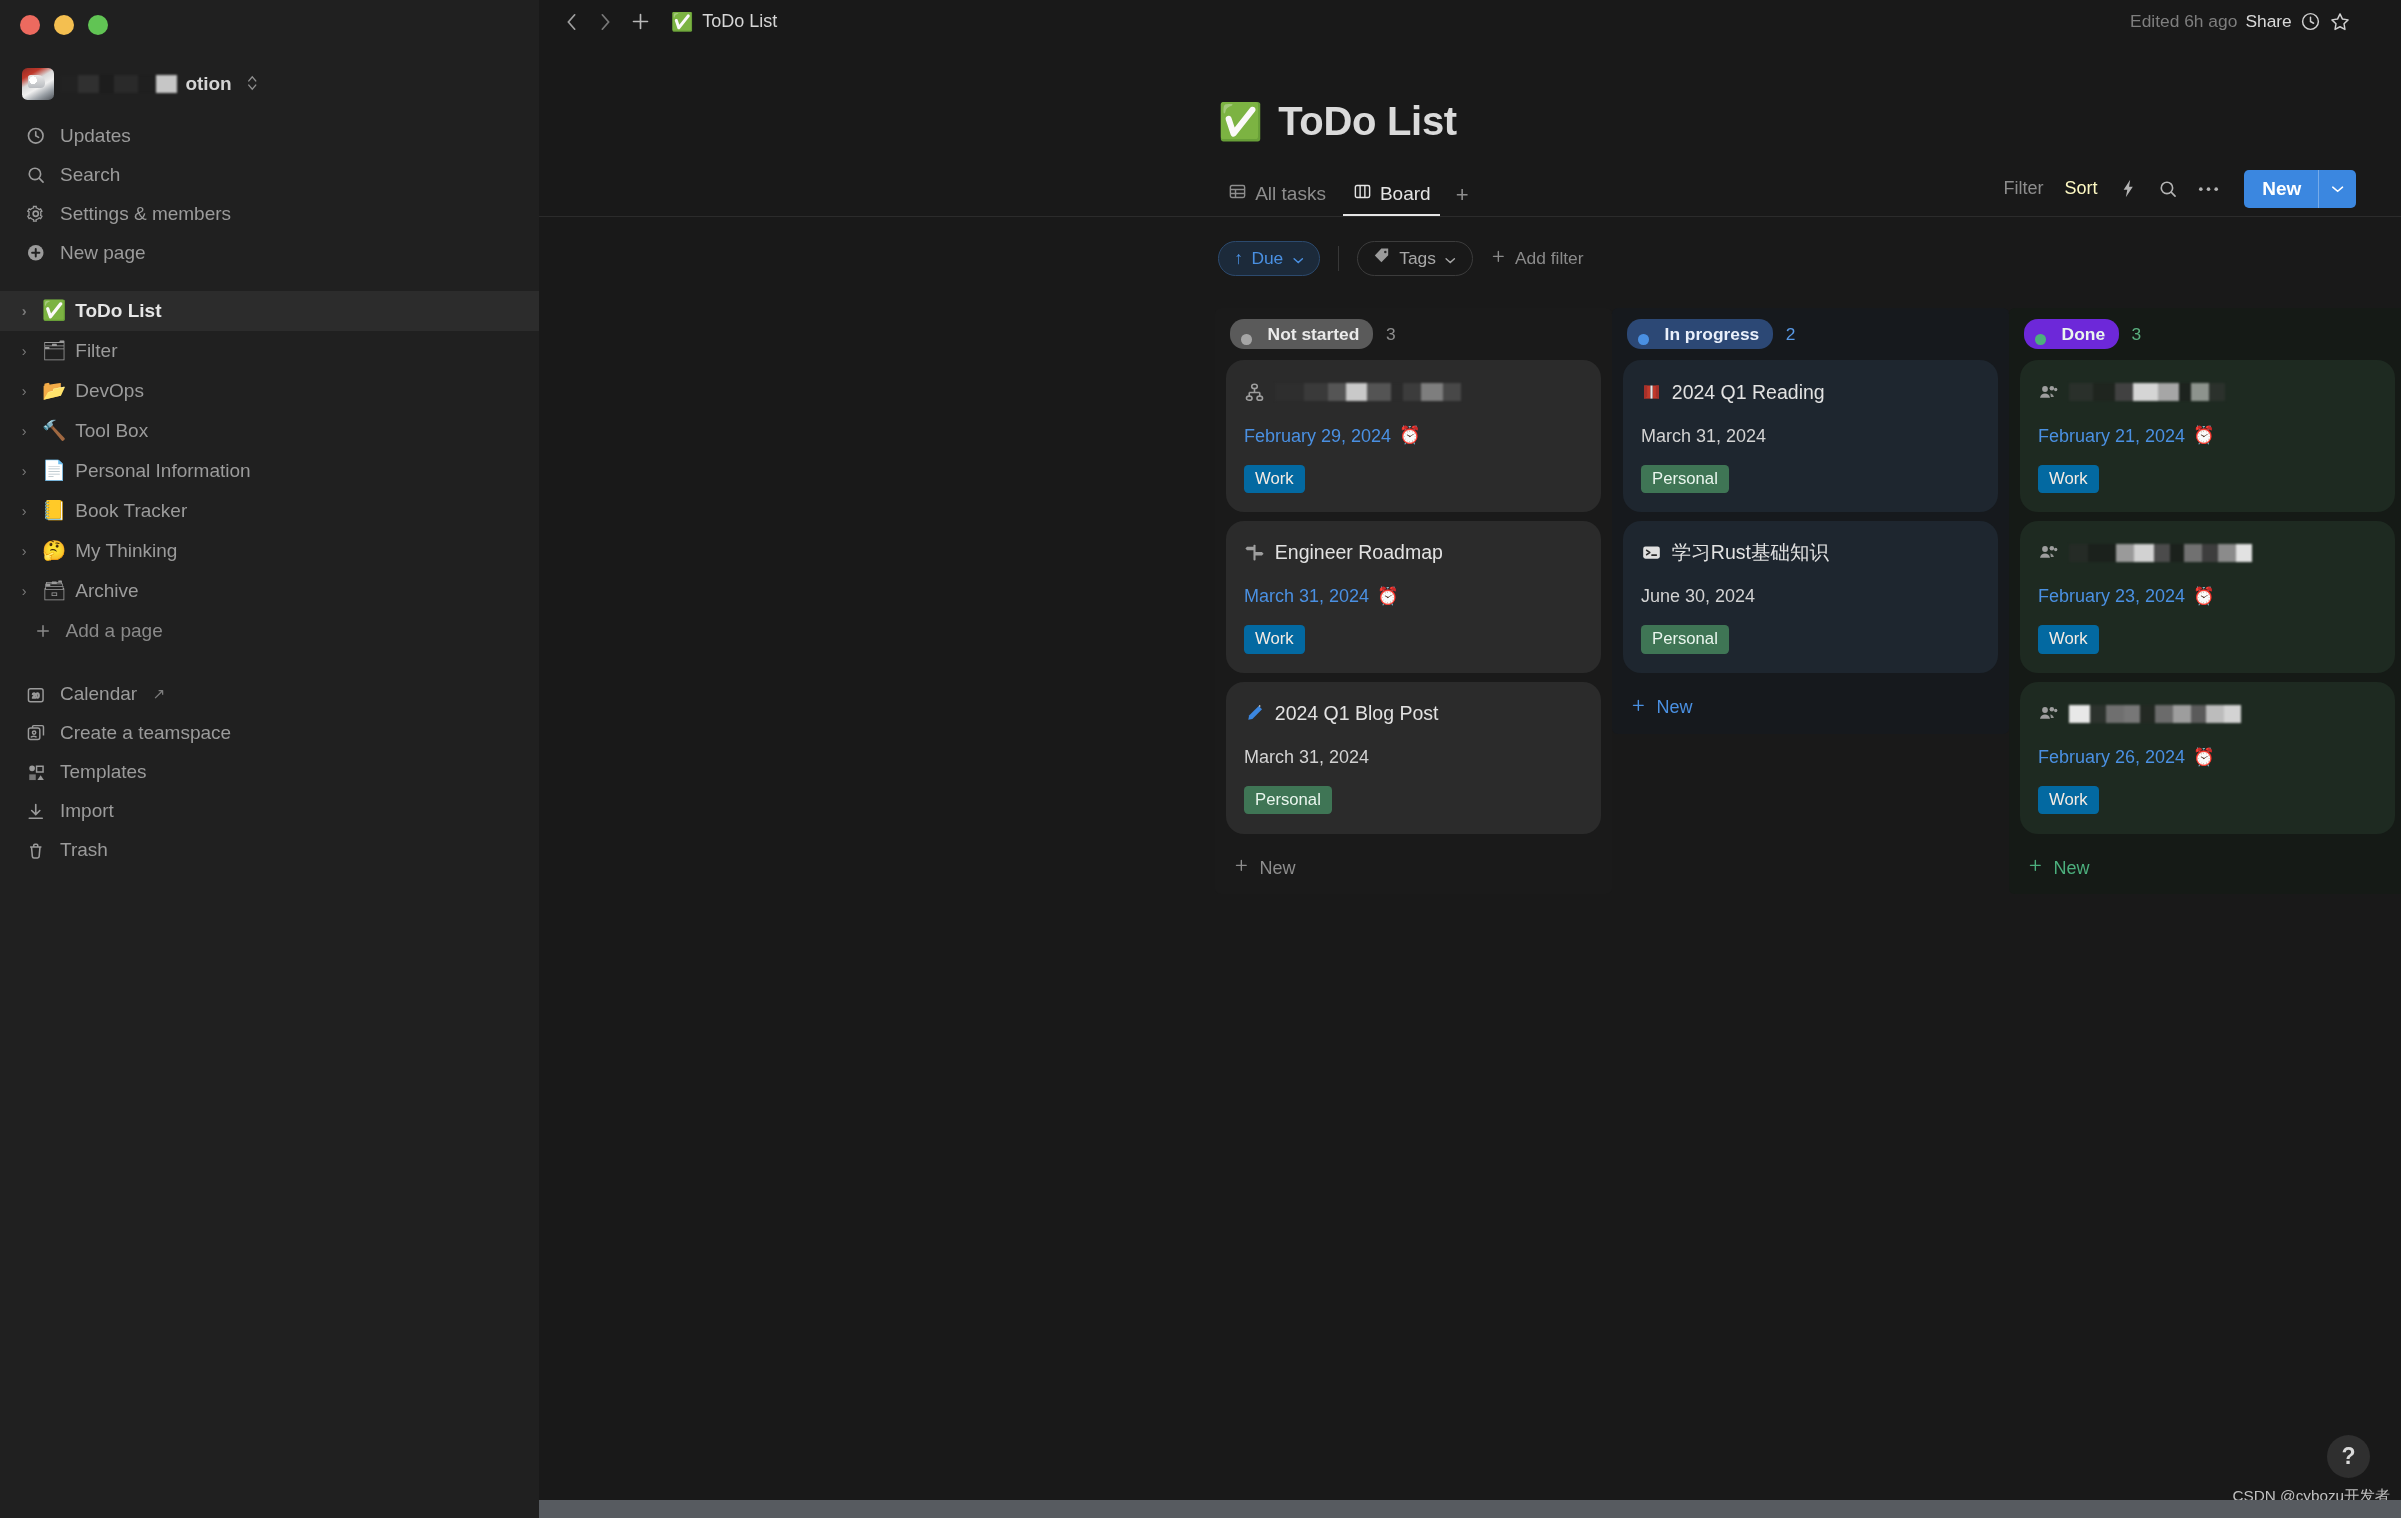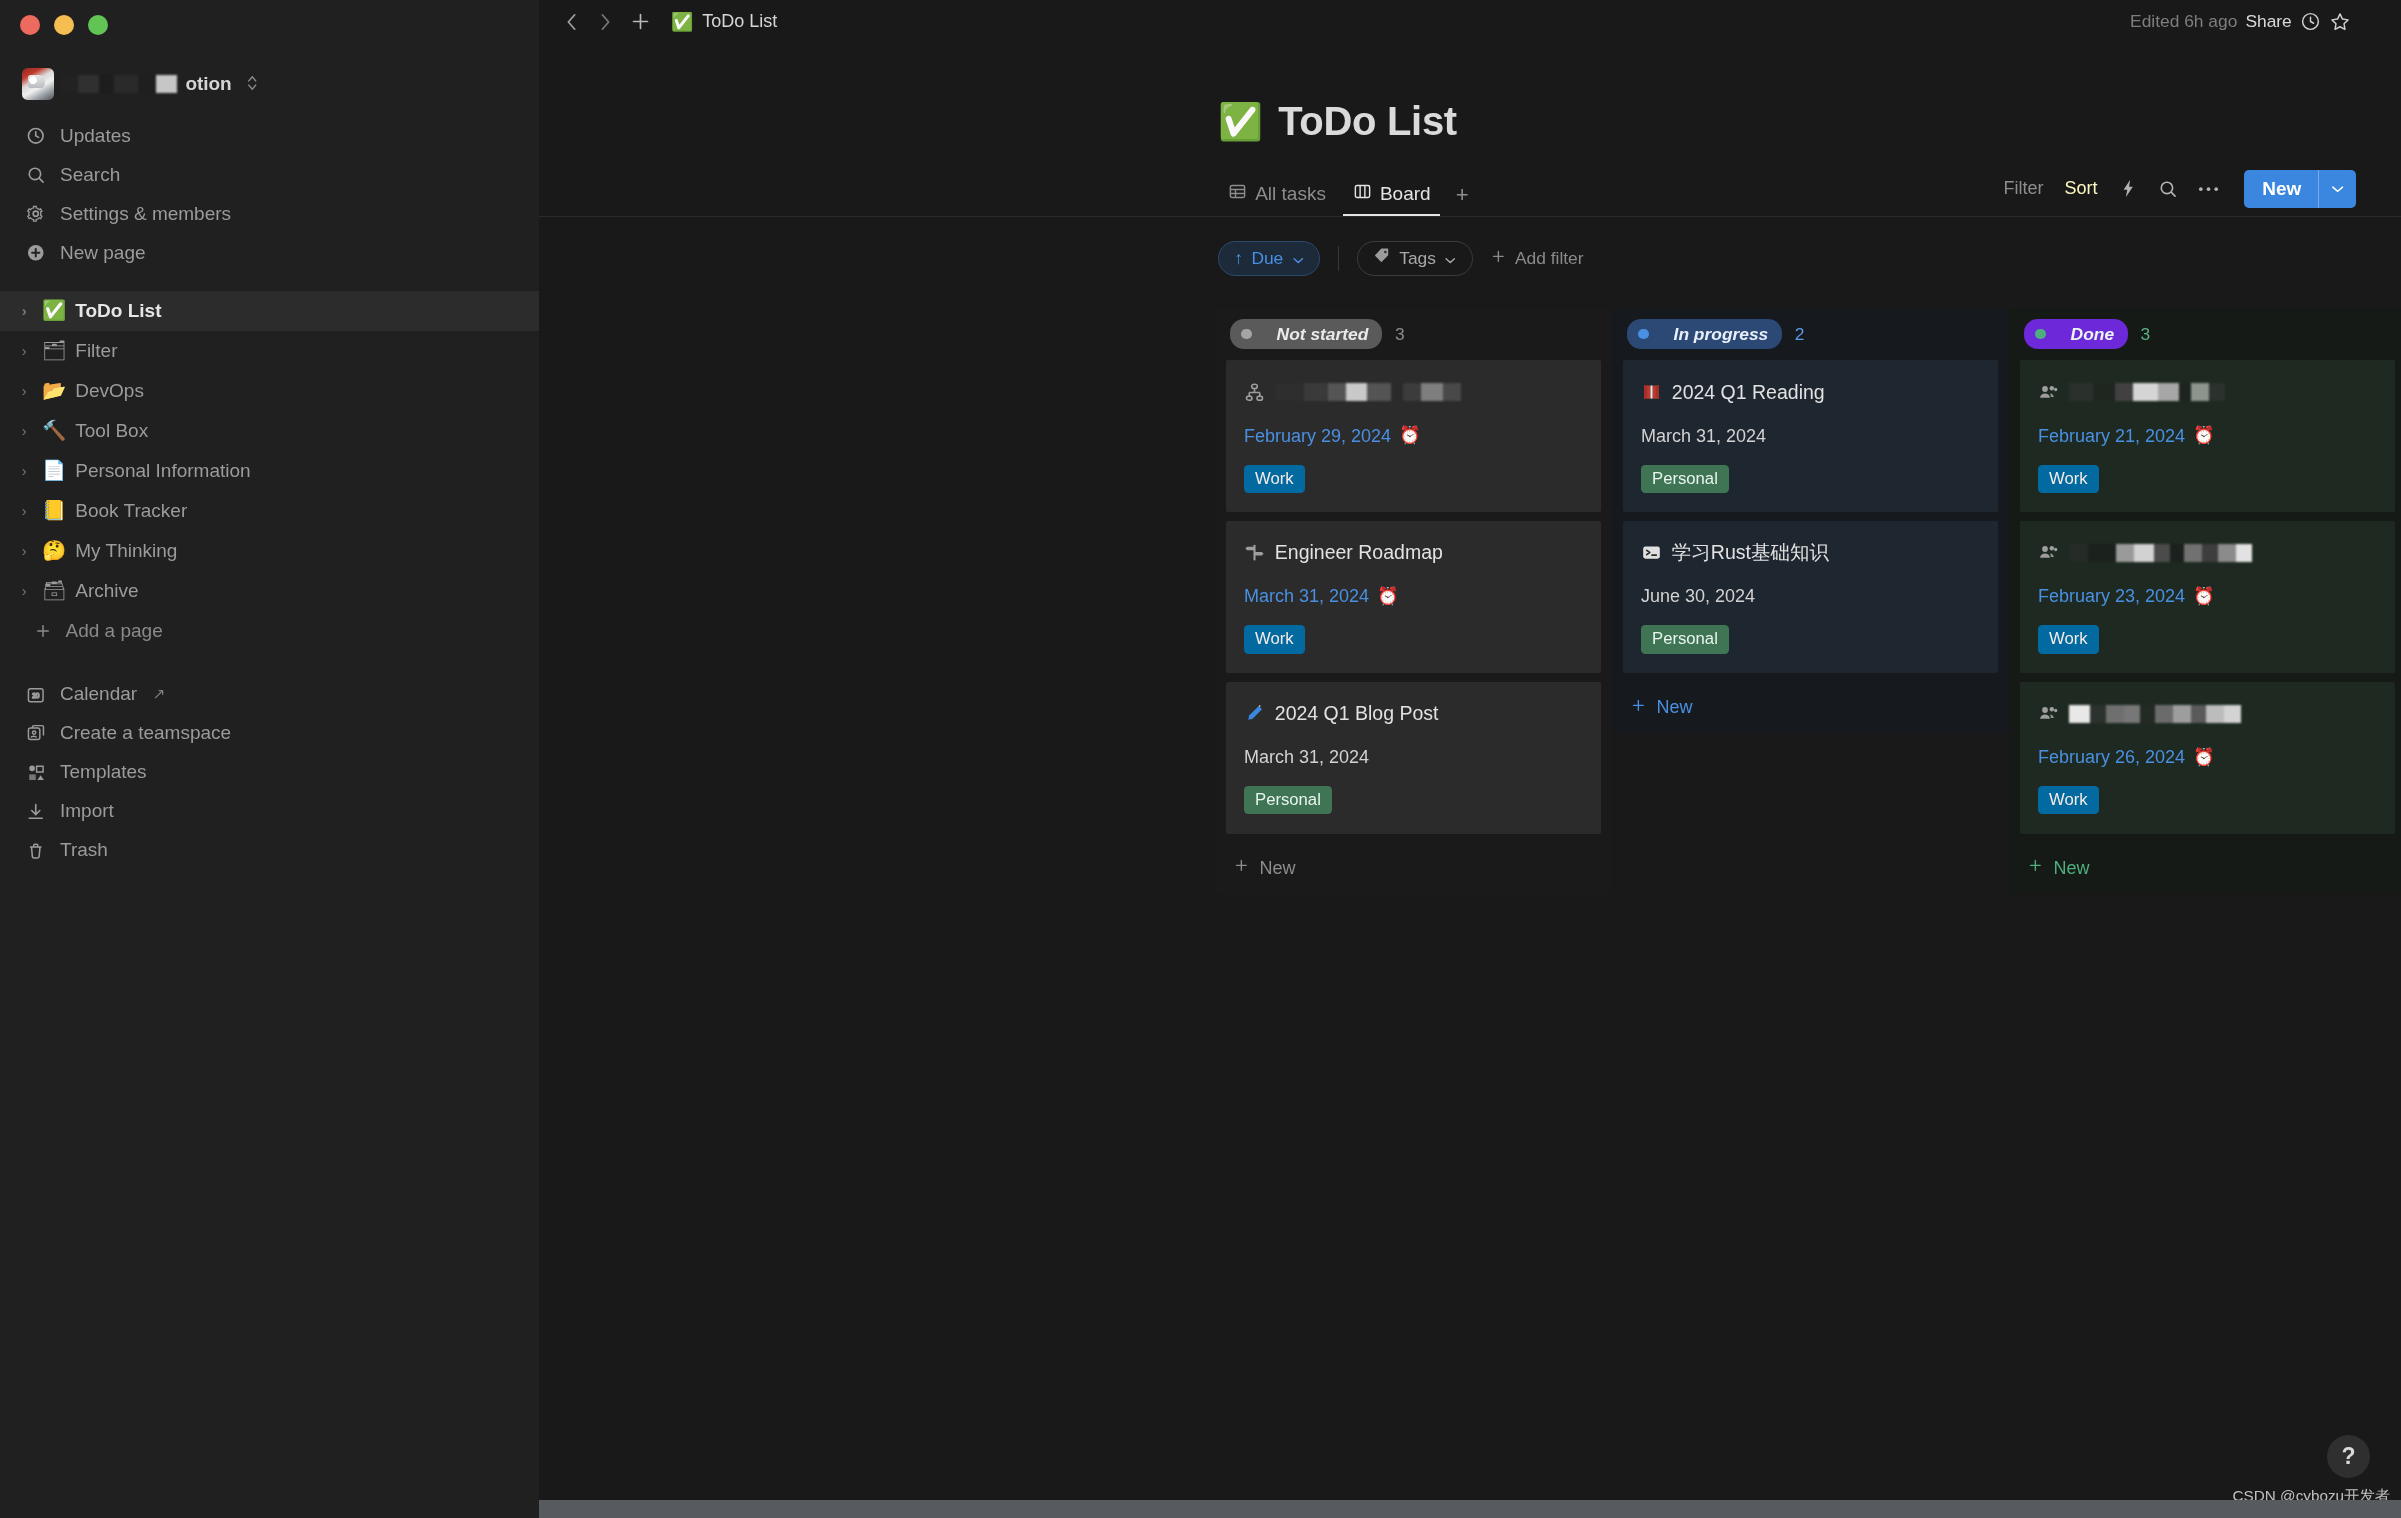--- a/index.html
+++ b/index.html
@@ -149,38 +149,38 @@
 
   
   .board { display: flex; align-items: flex-start; padding: 32px 0 0 676px; gap: 0; }
   .column { width: 397px; flex: 0 0 397px; padding: 0 11px; border-radius: 5.6px; }
   .column.notstarted { background: #1a1a1a; }
   .column.inprogress { background: #16191d; }
   .column.done       { background: #151a16; }
 
   .col-head { display: flex; align-items: center; gap: 12.5px; height: 52px; padding: 0 4.2px; }
   .status-pill {
-    display: inline-flex; align-items: center; gap: 25px;
+    display: inline-flex; align-items: flex-end; gap: 16px;
     padding: 4.9px 14px 4.9px 11px; border-radius: 14px;
-    font-size: 17.4px; font-weight: 600; font-style: italic;
+    font-size: 17.4px; font-weight: 600;
   }
   .status-pill .dot { width: 10.4px; height: 10.4px; border-radius: 50%; }
   .pill-notstarted { background: #5a5a5a; color: #eaeaea; }
   .pill-notstarted .dot { background: #a5a5a5; }
   .pill-inprogress { background: #2c4875; color: #eaf0fb; }
   .pill-inprogress .dot { background: #4a90e2; }
   .pill-done { background: #6d28d9; color: #eaf6ee; }
   .pill-done .dot { background: #4caf7d; }
   .col-count { font-size: 17.4px; }
   .col-count.gray { color: #8d8d8d; }
   .col-count.blue { color: #5a9ae6; }
   .col-count.green { color: #5ab07f; }
 
   .card {
-    border-radius: 2px; padding: 18px 18px 19.5px 18px; margin-bottom: 8.4px; cursor: pointer;
+    border-radius: 18px; padding: 18px 18px 19.5px 18px; margin-bottom: 8.4px; cursor: pointer;
   }
   .card.ns { background: #2b2b2b; }
   .card.ip { background: #1e262f; }
   .card.dn { background: #1e2a21; }
 
   .card-title { display: flex; align-items: center; gap: 9.8px; min-height: 28px; }
   .card-icon { flex: 0 0 auto; display: flex; align-items: center; font-size: 19px; line-height:1; }
   .card-name { color: #e2e2e2; font-size: 19.5px; font-weight: 500; }
   .card-date { margin-top: 19.5px; font-size: 18px; display: flex; align-items: center; gap: 8.4px; }
   .card-date.overdue { color: #4a90e2; }

